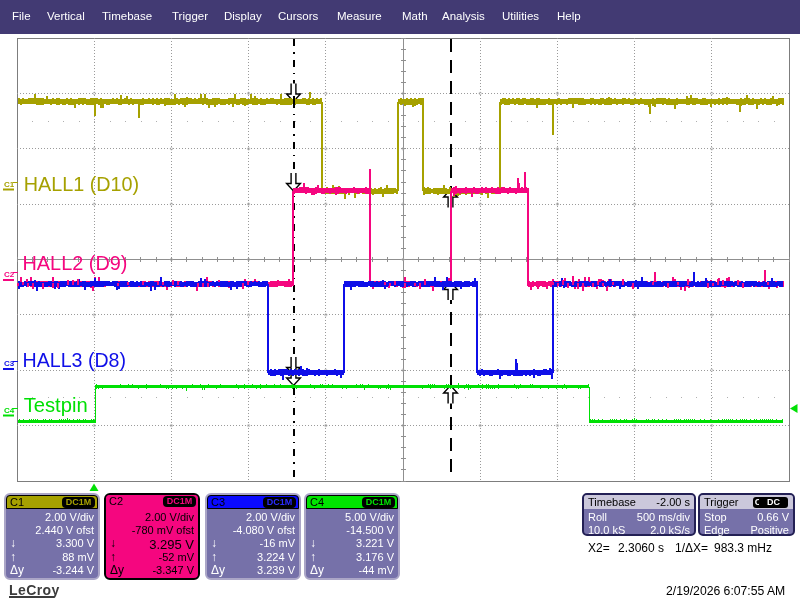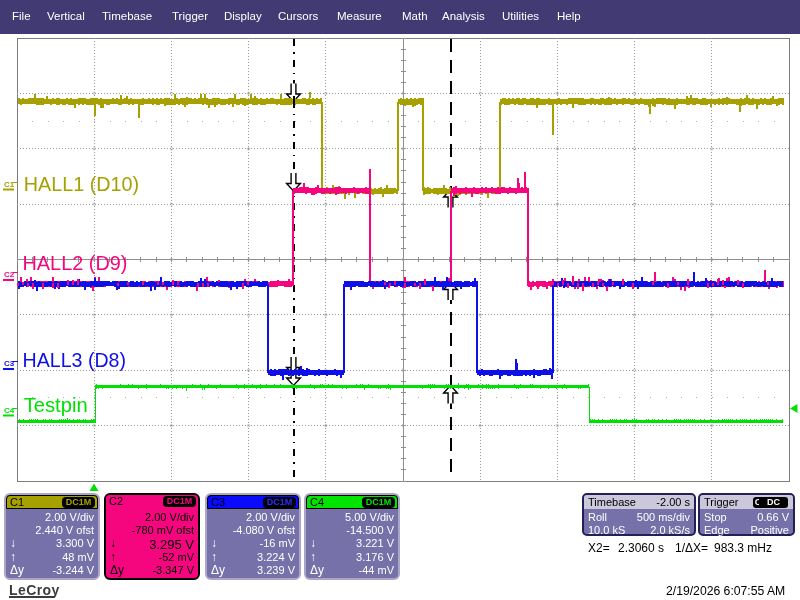--- a/index.html
+++ b/index.html
@@ -147,21 +147,21 @@
 <div style="position:absolute;left:4px;top:493px;width:96px;height:87px;background:#7671a9;border:2px solid #aba6c7;border-radius:6px;box-sizing:border-box;">
     <div style="position:absolute;left:0;top:0;right:0;height:14px;background:#a6a100;border:1px solid #000;border-radius:4px 4px 0 0;box-sizing:border-box;">
       <span style="position:absolute;left:3px;top:0px;font-size:11px;color:#000;">C1</span>
       <span style="position:absolute;right:2px;top:1px;width:33px;height:11px;background:#000;border-radius:4px;color:#a6a100;font-size:9px;font-weight:bold;text-align:center;line-height:11px;">DC1M</span>
     </div>
     <div style="position:absolute;right:4px;top:16.0px;font-size:11px;color:#fff;">2.00 V/div</div>
     <div style="position:absolute;right:4px;top:29.2px;font-size:11px;color:#fff;">2.440 V ofst</div>
     <span style="position:absolute;left:4px;top:41.4px;font-size:12px;color:#fff;">↓</span>
     <div style="position:absolute;right:4px;top:42.4px;font-size:11px;color:#fff;">3.300 V</div>
     <span style="position:absolute;left:4px;top:54.6px;font-size:12px;color:#fff;">↑</span>
-    <div style="position:absolute;right:4px;top:55.6px;font-size:11px;color:#fff;">48 mV</div>
+    <div style="position:absolute;right:4px;top:55.6px;font-size:11px;color:#fff;">88 mV</div>
     <span style="position:absolute;left:4px;top:67.8px;font-size:12px;color:#fff;">Δy</span>
     <div style="position:absolute;right:4px;top:68.8px;font-size:11px;color:#fff;">-3.244 V</div>
   </div>
 <div style="position:absolute;left:104px;top:493px;width:96px;height:87px;background:#f5067f;border:2px solid #000;border-radius:6px;box-sizing:border-box;">
     <div style="position:absolute;left:0;top:0;right:0;height:14px;background:#f5067f;border-radius:4px 4px 0 0;box-sizing:border-box;">
       <span style="position:absolute;left:3px;top:0px;font-size:11px;color:#000;">C2</span>
       <span style="position:absolute;right:2px;top:1px;width:33px;height:11px;background:#000;border-radius:4px;color:#f5067f;font-size:9px;font-weight:bold;text-align:center;line-height:11px;">DC1M</span>
     </div>
     <div style="position:absolute;right:4px;top:16.0px;font-size:11px;color:#000;">2.00 V/div</div>
     <div style="position:absolute;right:4px;top:29.2px;font-size:11px;color:#000;">-780 mV ofst</div>

